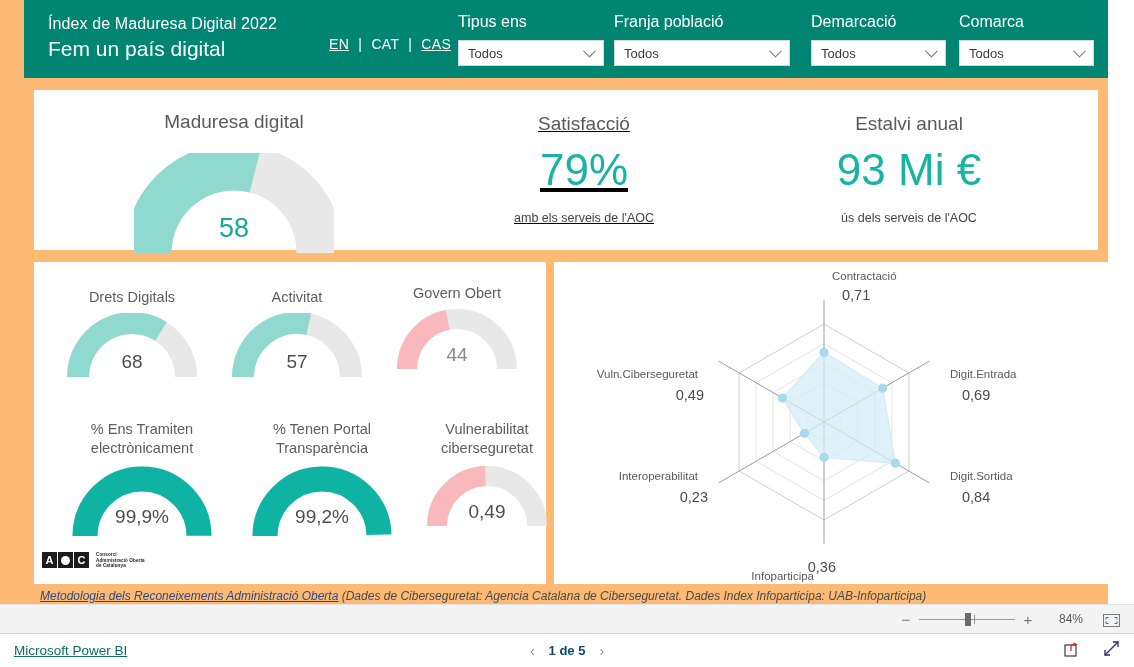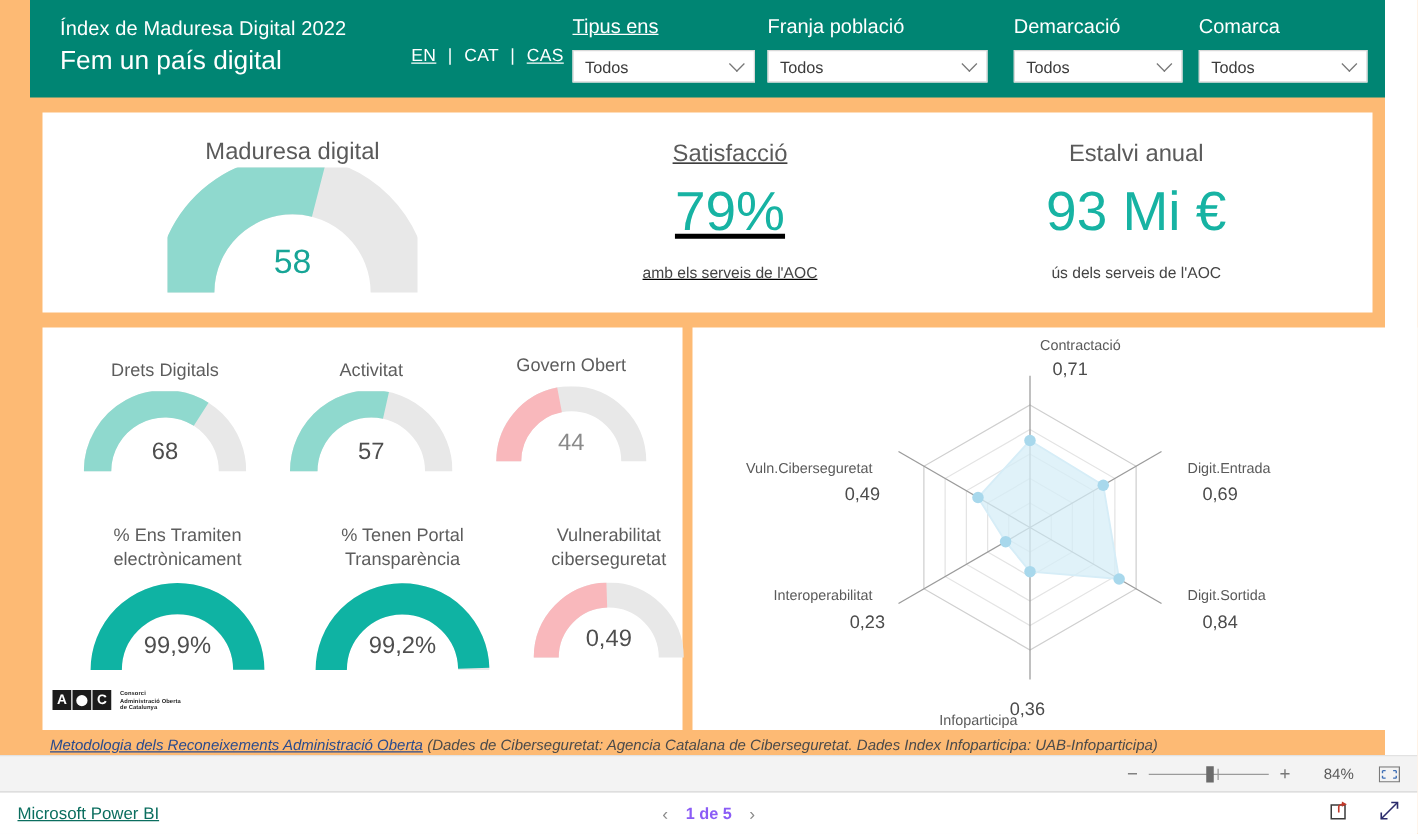--- a/index.html
+++ b/index.html
@@ -157,21 +157,21 @@
   }
   .pbi-link {
     margin-left: 14px; font-size: 13.5px; color: #0b6e5f;
     text-decoration: underline;
   }
   .pager {
     position: absolute; left: 50%; transform: translateX(-50%);
     display: flex; align-items: center; gap: 14px;
   }
   .pager-arrow { font-size: 14px; color: #8a8a8a; }
-  .pager-text { font-size: 13px; color: #8b5cf6; font-weight: bold; }
+  .pager-text { font-size: 13px; color: #0c4a6e; font-weight: bold; }
   .sb-icons {
     position: absolute; right: 14px; display: flex; align-items: center; gap: 22px;
   }
 </style>
 </head>
 <body>
 
 <div id="app">
 
   <div id="canvas">
@@ -183,21 +183,21 @@
       </div>
 
       <div class="lang">
         <a href="#">EN</a>
         <span class="sep">|</span>
         <a href="#" class="current">CAT</a>
         <span class="sep">|</span>
         <a href="#">CAS</a>
       </div>
 
-      <div class="slicer" style="left:434px; width:146px;text-decoration:underline;">
+      <div class="slicer" style="left:434px; width:146px;">
         <div class="slicer-label">Tipus ens</div>
         <div class="slicer-box">
           <span class="slicer-value">Todos</span>
           <span class="chev"></span>
         </div>
       </div>
 
       <div class="slicer" style="left:590px; width:176px;">
         <div class="slicer-label">Franja població</div>
         <div class="slicer-box">
@@ -220,21 +220,21 @@
           <span class="slicer-value">Todos</span>
           <span class="chev"></span>
         </div>
       </div>
     </div>
 
     <div class="card" style="left:34px; top:90px; width:1064px; height:160px;">
 
       <div style="position:absolute; left:0; top:0; width:400px;">
         <div class="kpi-title" style="margin-top:20px;">Maduresa digital</div>
-        <div class="gauge-svg-wrap" style="width:200px; margin:0 auto 0;">
+        <div class="gauge-svg-wrap" style="width:200px; margin:19px auto 0;">
           <svg width="200" height="104" viewBox="0 0 200 104">
             <path d="M14 100 A86 86 0 0 1 186 100" fill="none" stroke="#E8E8E8" stroke-width="47"></path>
             <path id="m-arc" d="M 14 100 A 86 86 0 0 1 121.39 16.70" fill="none" stroke="#8FD9CE" stroke-width="47"></path>
           </svg>
           <div class="gauge-value teal" style="top:60px; font-size:27px;">58</div>
         </div>
       </div>
 
       <div style="position:absolute; left:390px; top:0; width:320px;text-decoration:underline;">
         <div class="kpi-title" style="margin-top:22px;">Satisfacció</div>

